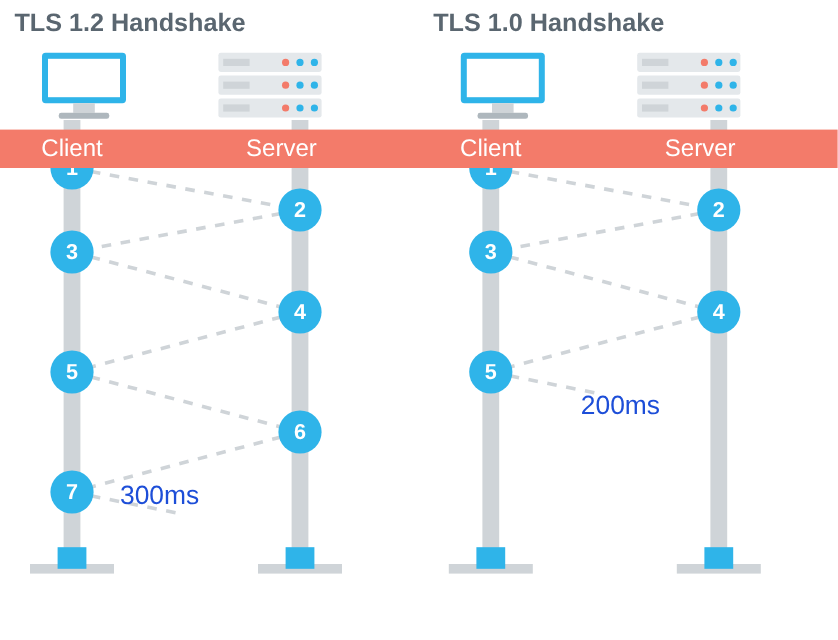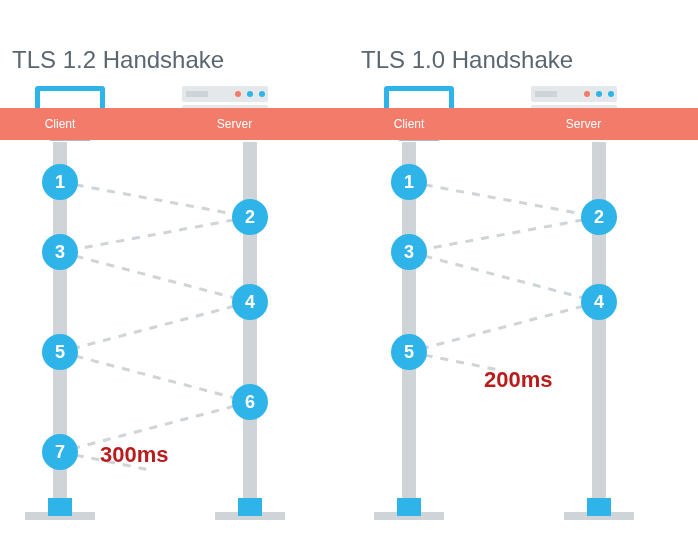--- a/index.html
+++ b/index.html
@@ -14,25 +14,24 @@
     display: flex;
     flex-direction: row;
     width: 100%;
     height: 100%;
   }
   .half {
     width: 50%;
     position: relative;
   }
   .title {
-    font-size: 24px;
-    font-weight: 400;
+    font-size: 21px;
+    font-weight: 700;
     color: #5a6670;
     padding: 8px 0 6px 12px;
-    margin-top: 38px;
   }
   .icons-row {
     display: flex;
     align-items: flex-end;
     height: 62px;
     padding: 0 10px;
   }
   .icon-slot {
     display: flex;
     justify-content: center;
@@ -42,43 +41,43 @@
     top: 108px;
     left: 0;
     width: 698px;
     height: 32px;
     background: #f37b6a;
     display: flex;
     z-index: 1;
   }
   .header-cell {
     color: #fff;
-    font-size: 12px;
+    font-size: 20px;
     font-weight: 500;
     text-align: center;
     line-height: 32px;
   }
   .timeline-area {
     position: relative;
     width: 100%;
     height: 390px;
     margin-top: 0;
   }
   svg.timeline {
     position: absolute;
     top: 0;
     left: 0;
     width: 349px;
     height: 390px;
   }
   .time-label {
     position: absolute;
     font-size: 22px;
-    font-weight: 700;
-    color: #b91c1c;
+    font-weight: 400;
+    color: #1d4ed8;
   }
   .pillar {
     stroke: #cfd4d8;
     stroke-width: 14;
   }
   .base-rect {
     fill: #cfd4d8;
   }
   .base-foot {
     fill: #2fb4e9;

